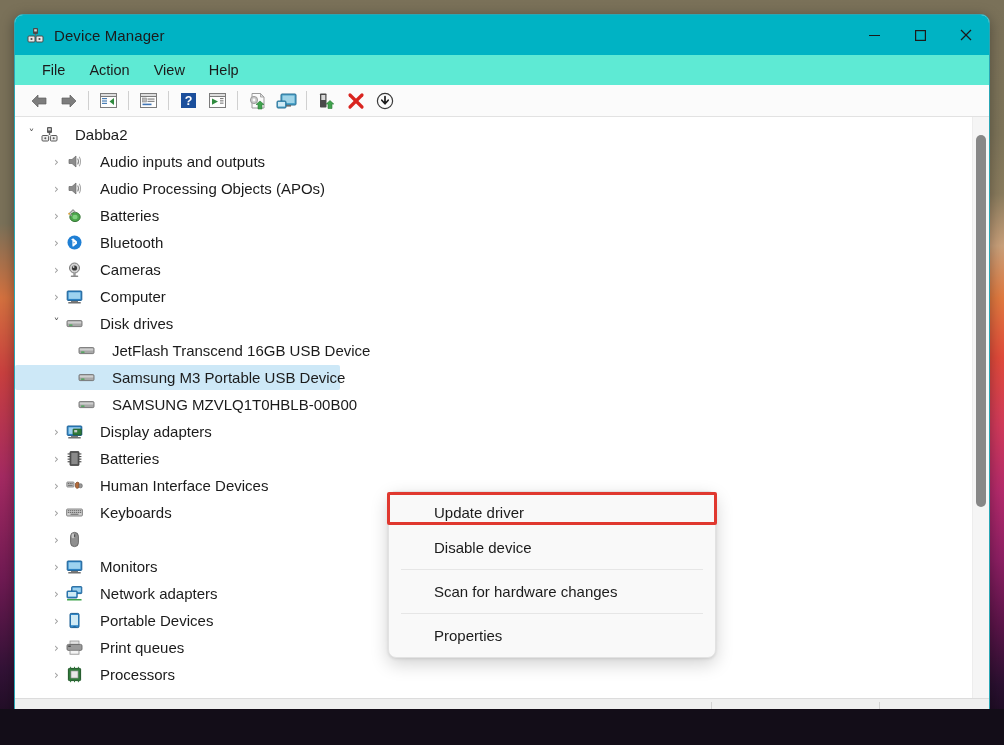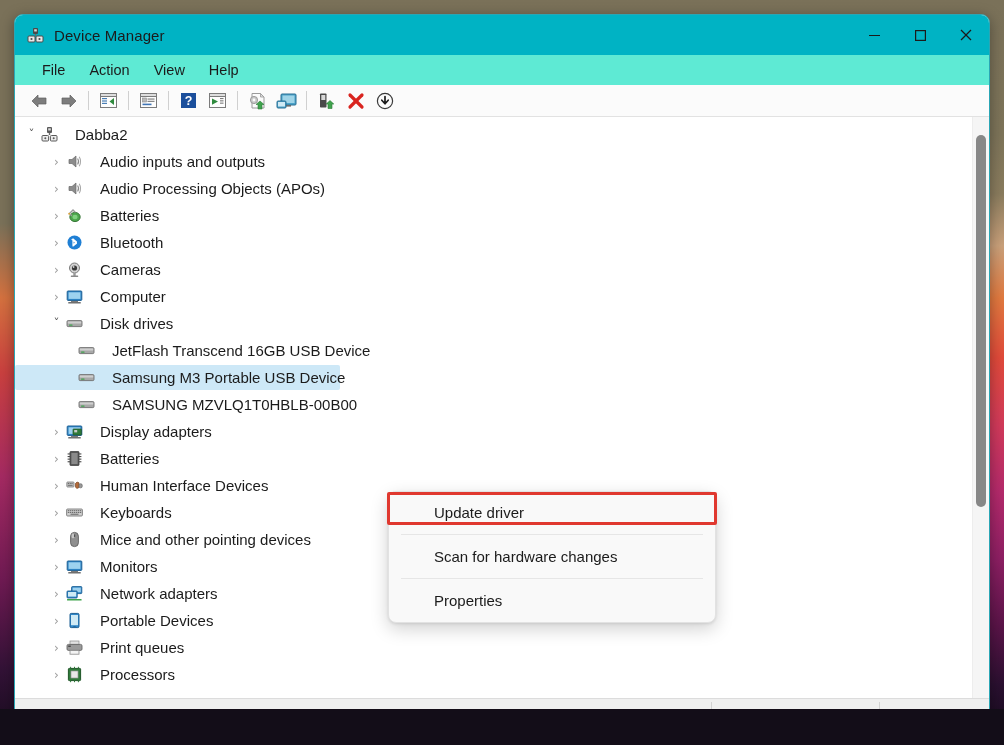--- a/index.html
+++ b/index.html
@@ -658,21 +658,20 @@
         <div class="node lvl1">
           <div class="row-inner">
             <span class="chev">›</span>
             <span class="nicon">
               <svg width="17" height="17" viewBox="0 0 17 17">
                 <rect x="4.6" y="1.4" width="7.8" height="14.2" rx="3.8" fill="#8f8f8f" stroke="#5e5e5e" stroke-width="0.9"></rect>
                 <rect x="5.6" y="2.6" width="2.8" height="4.6" rx="1.3" fill="#c4c4c4"></rect>
                 <rect x="8.1" y="3.2" width="1.1" height="2.8" rx="0.5" fill="#4a4a4a"></rect>
               </svg>
             </span>
-            <span class="nlabel">Mice and other pointing devices</span>
           </div>
         </div>
 
         <div class="node lvl1">
           <div class="row-inner">
             <span class="chev">›</span>
             <span class="nicon">
               <svg width="17" height="17" viewBox="0 0 17 17">
                 <rect x="1.2" y="3" width="14.6" height="9.4" rx="0.8" fill="#2f87c9" stroke="#1d5f93" stroke-width="1"></rect>
                 <rect x="2.6" y="4.3" width="11.8" height="6.6" fill="#9ed2ef"></rect>
@@ -751,20 +750,21 @@
         </div>
 
       </div>
 
       <div id="sbar">
         <div id="sthumb"></div>
       </div>
 
       <div id="ctxmenu">
         <div class="ctx-item">Update driver</div>
+        <div class="ctx-item">Disable device</div>
         <div class="ctx-sep"></div>
         <div class="ctx-item">Scan for hardware changes</div>
         <div class="ctx-sep"></div>
         <div class="ctx-item bold">Properties</div>
       </div>
 
       <div id="redbox"></div>
     </div>
 
     <div id="statusbar">

